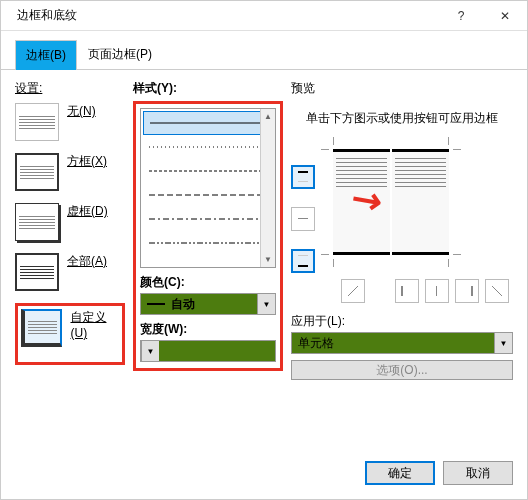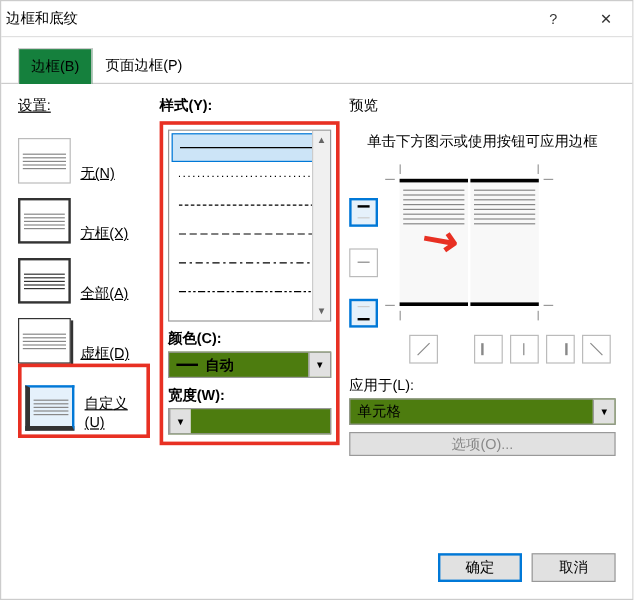--- a/index.html
+++ b/index.html
@@ -1,30 +1,30 @@
 <!DOCTYPE html>
 <html><head>
 <meta charset="utf-8">
 <style>
 * { box-sizing: border-box; margin: 0; padding: 0; font-family: "Microsoft YaHei", sans-serif; font-size: 12px; }
 body { background: #fff; width: 528px; height: 500px; overflow: hidden; }
 .window { width: 528px; height: 500px; border: 1px solid #ccc; display: flex; flex-direction: column; }
-.titlebar { height: 30px; display: flex; align-items: center; padding-left: 4px; border-bottom: 1px solid #e0e0e0; }
+.titlebar { height: 30px; display: flex; align-items: center; padding-left: 16px; border-bottom: 1px solid #e0e0e0; }
 .titlebar .title { flex: 1; }
 .titlebar .btn { width: 44px; height: 30px; display: flex; align-items: center; justify-content: center; color: #333; }
 .tabs { display: flex; padding: 8px 14px 0; border-bottom: 1px solid #ccc; gap: 0; }
 .tab { padding: 6px 10px; border: 1px solid transparent; border-bottom: none; cursor: pointer; }
-.tab.active { border-color: #ccc; background: #15803d; position: relative; top: 1px; }
+.tab.active { border-color: #ccc; background: #0ea5e9; position: relative; top: 1px; }
 .content { flex: 1; display: flex; padding: 10px 14px 6px; gap: 8px; }
 .col { display: flex; flex-direction: column; }
 .col.settings { width: 110px; text-decoration: underline; }
 .col.style { width: 150px; font-weight: bold; }
 .col.preview { flex: 1; }
 .section-label { margin-bottom: 6px; }
-.preset { display: flex; align-items: flex-end; gap: 8px; height: 50px; cursor: pointer; }
+.preset { display: flex; align-items: flex-start; gap: 8px; height: 50px; cursor: pointer; }
 .preset .thumb { width: 44px; height: 38px; border: 1px solid #bbb; background: #fff; display: flex; flex-direction: column; padding: 4px 3px; gap: 2px; justify-content: center; }
 .preset .thumb .ln { height: 1px; background: #888; }
 .preset.selected .thumb { border: 2px solid #0078d7; background: #e5f1fb; }
 .preset .thumb.box { border: 2px solid #333; }
 .preset .thumb.all { border: 2px solid #333; }
 .preset .thumb.all .ln { background: #333; }
 .preset .thumb.shadow { box-shadow: 2px 2px 0 #333; border: 1px solid #333; }
 .preset .thumb.custom { border-left: 4px solid #333; border-bottom: 4px solid #333; }
 .red-box { border: 3px solid #e83023; padding: 3px; }
 .style-group { border: 3px solid #e83023; padding: 4px 4px 6px; margin-top: -2px; }
@@ -91,38 +91,38 @@
         <div class="thumb box">
             <div class="ln"></div>
             <div class="ln"></div>
             <div class="ln"></div>
             <div class="ln"></div>
             <div class="ln"></div>
           </div>
         <span>方框(X)</span>
       </div>
       <div class="preset">
+        <div class="thumb shadow">
+            <div class="ln"></div>
+            <div class="ln"></div>
+            <div class="ln"></div>
+            <div class="ln"></div>
+            <div class="ln"></div>
+          </div>
+        <span>虚框(D)</span>
+      </div>
+      <div class="preset">
         <div class="thumb all">
             <div class="ln"></div>
             <div class="ln"></div>
             <div class="ln"></div>
             <div class="ln"></div>
             <div class="ln"></div>
           </div>
         <span>全部(A)</span>
-      </div>
-      <div class="preset">
-        <div class="thumb shadow">
-            <div class="ln"></div>
-            <div class="ln"></div>
-            <div class="ln"></div>
-            <div class="ln"></div>
-            <div class="ln"></div>
-          </div>
-        <span>虚框(D)</span>
       </div>
 
       <div class="red-box">
         <div class="preset selected">
           <div class="thumb custom">
               <div class="ln"></div>
               <div class="ln"></div>
               <div class="ln"></div>
               <div class="ln"></div>
               <div class="ln"></div>

